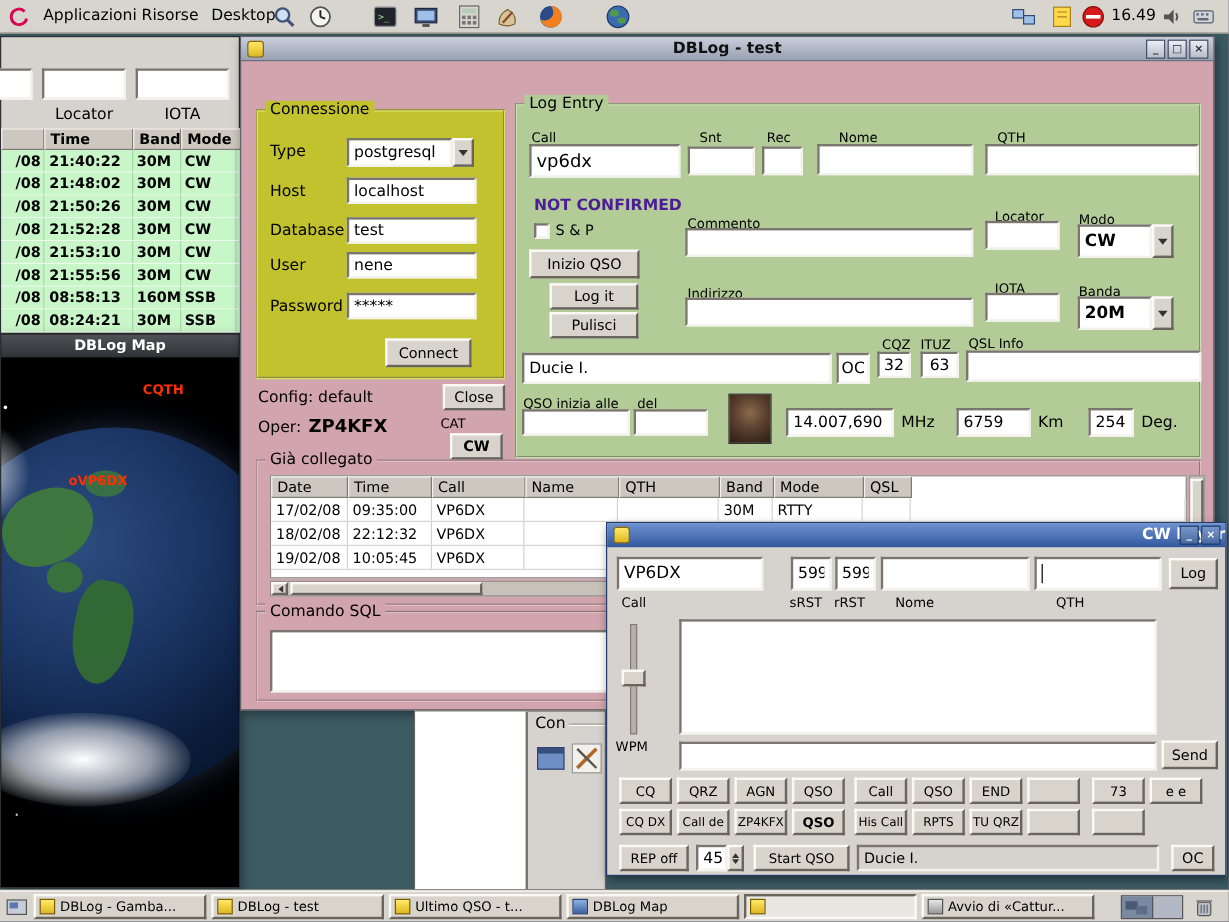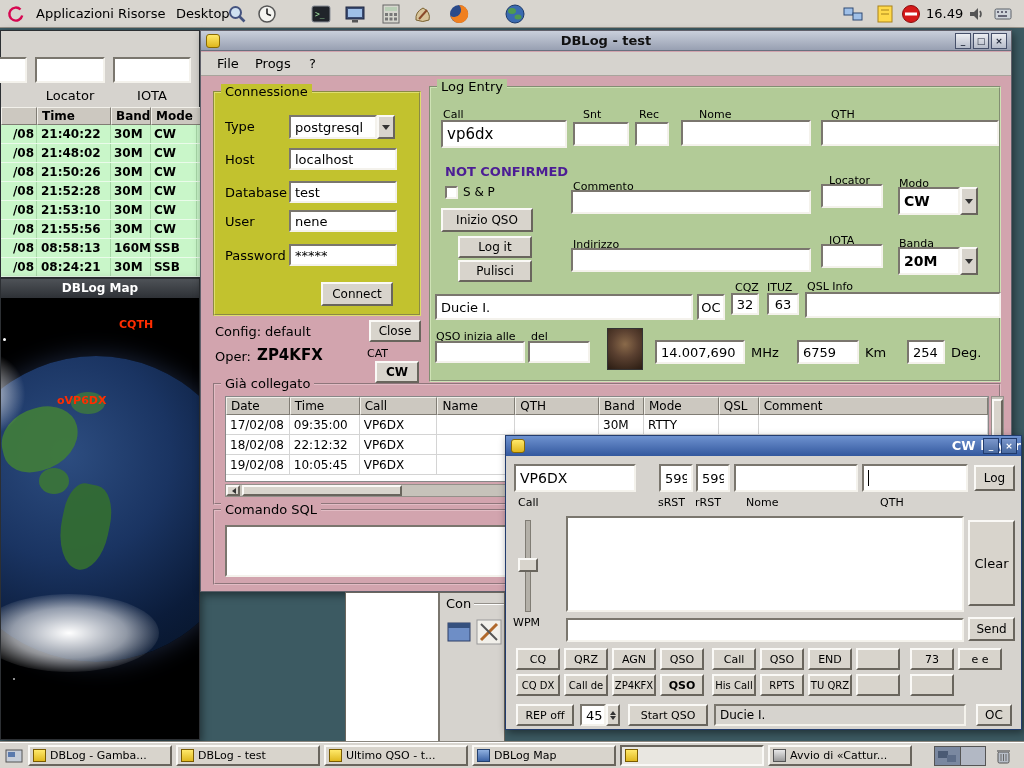--- a/index.html
+++ b/index.html
@@ -239,25 +239,20 @@
 <div class="win" style="left:200px;top:30px;width:812px;height:562px;background:#d2a4ae;border:1px solid #60606a">
   <div class="tb-gray">
     <div class="abs" style="left:5px;top:3px;width:14px;height:14px;background:linear-gradient(#ffe96a,#dfb61d);border:1px solid #8a6a00;border-radius:3px"></div>
     <span>DBLog - test</span>
     <div class="abs" style="right:4px;top:2px;display:flex">
       <div class="titlebtn">_</div>
       <div class="titlebtn">□</div>
       <div class="titlebtn">×</div>
     </div>
   </div>
-  <div class="abs" style="left:0;top:21px;width:810px;height:24px;background:#d6d3ce;border-bottom:1px solid #a8a49c">
-    <span class="abs" style="left:10px;top:0;height:24px;line-height:24px;font-size:13px;padding:0 6px">File</span>
-    <span class="abs" style="left:48px;top:0;height:24px;line-height:24px;font-size:13px;padding:0 6px">Progs</span>
-    <span class="abs" style="left:102px;top:0;height:24px;line-height:24px;font-size:13px;padding:0 6px">?</span>
-  </div>
 
   <div class="frame" style="left:12px;top:60px;width:208px;height:225px;background:#c2c22e;border-color:#dede6e">
     <span class="cap" style="background:#c2c22e">Connessione</span>
     <span class="lb13" style="left:10px;top:26px">Type</span>
     <div class="combo" style="left:74px;top:22px;width:106px;height:24px">
       <div class="cv">
           <span>postgresql</span>
         </div>
       <div class="ca">
           <div class="tri"></div>
@@ -384,21 +379,20 @@
   <div class="abs" style="left:24px;top:365px;width:764px;height:86px;background:#fff;border:1px solid #888">
     <div style="display:flex;height:18px">
       <div class="th c0">Date</div>
       <div class="th c1">Time</div>
       <div class="th c2">Call</div>
       <div class="th c3">Name</div>
       <div class="th c4">QTH</div>
       <div class="th c5">Band</div>
       <div class="th c6">Mode</div>
       <div class="th c7">QSL</div>
-      <div class="th c8">Comment</div>
     </div>
     <div class="wrow">
       <div class="tc c0">17/02/08</div>
         <div class="tc c1">09:35:00</div>
         <div class="tc c2">VP6DX</div>
         <div class="tc c3"></div>
         <div class="tc c4"></div>
         <div class="tc c5">30M</div>
         <div class="tc c6">RTTY</div>
         <div class="tc c7"></div>
@@ -487,23 +481,20 @@
   <span class="lb" style="left:189px;top:60px">rRST</span>
   <span class="lb" style="left:240px;top:60px">Nome</span>
   <span class="lb" style="left:374px;top:60px">QTH</span>
 
   <div class="abs" style="left:12px;top:84px;width:20px;height:92px">
     <div class="abs" style="left:7px;top:0;width:6px;height:92px;background:#b4b0a8;border:1px solid #807c74"></div>
     <div class="sb-thumb" style="left:0;top:38px;width:20px;height:14px"></div>
   </div>
   <span class="lb" style="left:7px;top:180px">WPM</span>
   <textarea class="f" readonly="" style="left: 60px; top: 80px; width: 398px; height: 96px; resize: none;"></textarea>
-  <div class="b" style="left:462px;top:84px;width:47px;height:86px;font-size:13px">
-      <span>Clear</span>
-    </div>
   <input class="f" readonly="" style="left: 60px; top: 182px; width: 398px; height: 24px;" value="">
   <div class="b" style="left:462px;top:181px;width:47px;height:24px">
       <span>Send</span>
     </div>
 
   <div class="b" style="left:10px;top:212px;width:44px;height:22px;font-size:11px">
       <span>CQ</span>
     </div>
   <div class="b" style="left:58px;top:212px;width:44px;height:22px;font-size:11px">
       <span>QRZ</span>

